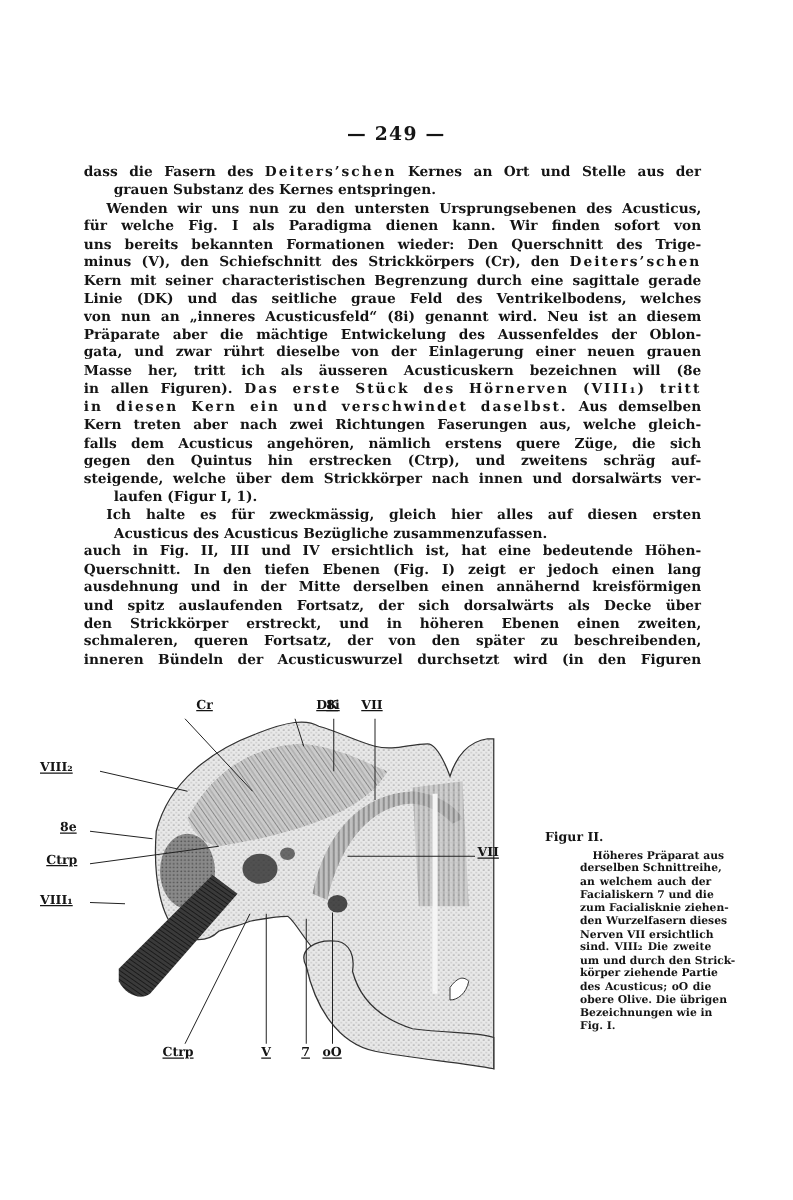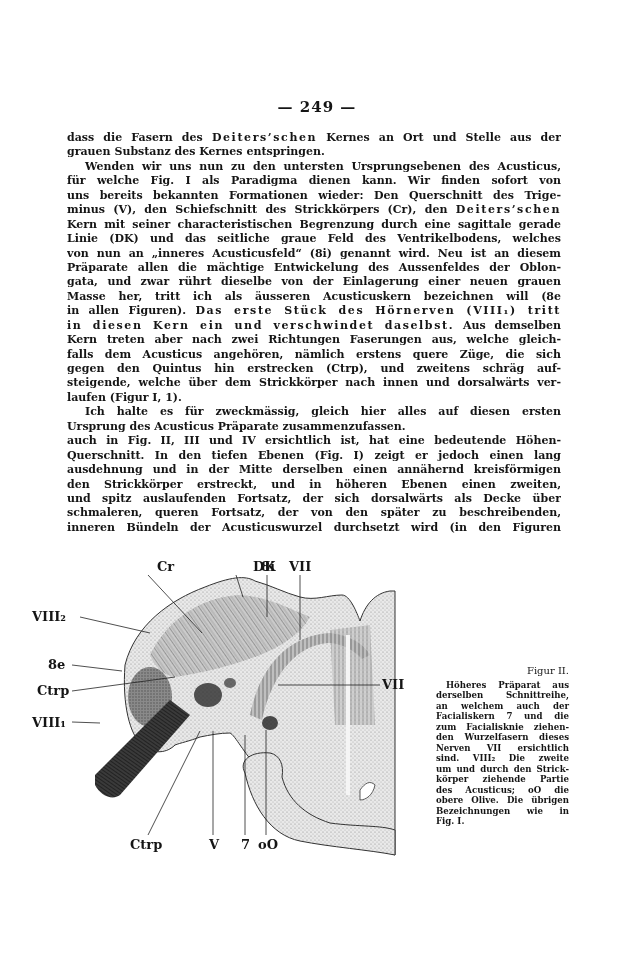--- a/index.html
+++ b/index.html
@@ -3,64 +3,64 @@
 <meta charset="utf-8">
 <style>
   html, body { margin: 0; padding: 0; background: #ffffff; }
   body { width: 634px; height: 960px; position: relative; overflow: hidden;
          font-family: "DejaVu Serif", "Liberation Serif", serif; color: #151515; }
   .page-number { position: absolute; top: 98px; left: 0; width: 634px; text-align: center;
                  font-size: 15px; font-weight: bold; letter-spacing: 1px; }
   .body-text { position: absolute; left: 67px; top: 131px; width: 494px;
                font-size: 11px; line-height: 14.45px; font-weight: bold; }
   .line { display: block; white-space: nowrap; text-align: justify; text-align-last: justify; height: 14.45px; overflow: hidden; }
-  .line.last { text-align-last: left; }
+  .line.last { text-align-last: left; margin-left: 24px; }
   .line.indent { padding-left: 18px; }
   .spaced { letter-spacing: 1.6px; }
   .figure { position: absolute; left: 30px; top: 555px; width: 400px; height: 320px; }
   .figure svg { position: absolute; left: 0; top: 0; }
-  .lbl { position: absolute; font-size: 13px; font-weight: bold; font-family: "DejaVu Serif", "Liberation Serif", serif; }
+  .lbl { position: absolute; font-size: 10px; font-weight: bold; font-family: "DejaVu Serif", "Liberation Serif", serif; text-decoration: underline; }
   .caption { position: absolute; left: 436px; top: 666px; width: 133px; font-size: 8.6px; line-height: 10.5px; font-weight: bold; }
-  .caption .cap-title { display: block; text-align: right; font-size: 10px; margin-bottom: 3px; font-weight: 400; }
-  .caption .cap-line { display: block; white-space: nowrap; text-align: justify; text-align-last: justify; }
+  .caption .cap-title { display: block; text-align: left; font-size: 10px; margin-bottom: 3px; font-weight: 700; }
+  .caption .cap-line { display: block; white-space: nowrap; text-align: justify; text-align-last: justify; margin-left: 28px; }
   .caption .cap-line.first { padding-left: 10px; }
   .caption .cap-line.last { text-align-last: left; }
 </style>
 </head>
 <body>
 
 <div class="page-number">— 249 —</div>
 
 <div class="body-text" id="body-text">
     <span class="line">dass die Fasern des <span class="spaced">Deiters’schen</span> Kernes an Ort und Stelle aus der</span>
     <span class="line last">grauen Substanz des Kernes entspringen.</span>
     <span class="line indent">Wenden wir uns nun zu den untersten Ursprungsebenen des Acusticus,</span>
     <span class="line">für welche Fig. I als Paradigma dienen kann.  Wir finden sofort von</span>
     <span class="line">uns bereits bekannten Formationen wieder: Den Querschnitt des Trige-</span>
     <span class="line">minus (V), den Schiefschnitt des Strickkörpers (Cr), den <span class="spaced">Deiters’schen</span></span>
     <span class="line">Kern mit seiner characteristischen Begrenzung durch eine sagittale gerade</span>
     <span class="line">Linie (DK) und das seitliche graue Feld des Ventrikelbodens, welches</span>
     <span class="line">von nun an „inneres Acusticusfeld“ (8i) genannt wird.  Neu ist an diesem</span>
-    <span class="line">Präparate allen die mächtige Entwickelung des Aussenfeldes der Oblon-</span>
+    <span class="line">Präparate aber die mächtige Entwickelung des Aussenfeldes der Oblon-</span>
     <span class="line">gata, und zwar rührt dieselbe von der Einlagerung einer neuen grauen</span>
     <span class="line">Masse her, tritt ich als äusseren Acusticuskern bezeichnen will (8e</span>
     <span class="line">in allen Figuren).  <span class="spaced">Das erste Stück des Hörnerven (VIII₁) tritt</span></span>
     <span class="line"><span class="spaced">in diesen Kern ein und verschwindet daselbst.</span>  Aus demselben</span>
     <span class="line">Kern treten aber nach zwei Richtungen Faserungen aus, welche gleich-</span>
     <span class="line">falls dem Acusticus angehören, nämlich erstens quere Züge, die sich</span>
     <span class="line">gegen den Quintus hin erstrecken (Ctrp), und zweitens schräg auf-</span>
     <span class="line">steigende, welche über dem Strickkörper nach innen und dorsalwärts ver-</span>
     <span class="line last">laufen (Figur I, 1).</span>
     <span class="line indent">Ich halte es für zweckmässig, gleich hier alles auf diesen ersten</span>
-    <span class="line last">Ursprung des Acusticus Präparate zusammenzufassen.</span>
+    <span class="line last">Acusticus des Acusticus Bezügliche zusammenzufassen.</span>
     <span class="line">auch in Fig. II, III und IV ersichtlich ist, hat eine bedeutende Höhen-</span>
     <span class="line">Querschnitt.  In den tiefen Ebenen (Fig. I) zeigt er jedoch einen lang</span>
     <span class="line">ausdehnung und in der Mitte derselben einen annähernd kreisförmigen</span>
+    <span class="line">und spitz auslaufenden Fortsatz, der sich dorsalwärts als Decke über</span>
     <span class="line">den Strickkörper erstreckt, und in höheren Ebenen einen zweiten,</span>
-    <span class="line">und spitz auslaufenden Fortsatz, der sich dorsalwärts als Decke über</span>
     <span class="line">schmaleren, queren Fortsatz, der von den später zu beschreibenden,</span>
     <span class="line">inneren Bündeln der Acusticuswurzel durchsetzt wird (in den Figuren</span>
   </div>
 
 <div class="figure">
   <svg width="400" height="320" viewBox="0 0 400 320">
     <defs>
       <pattern id="stipple" width="4" height="4" patternUnits="userSpaceOnUse">
         <rect width="4" height="4" fill="#e9e9e9"></rect>
         <circle cx="1" cy="1" r="0.6" fill="#8a8a8a"></circle>

